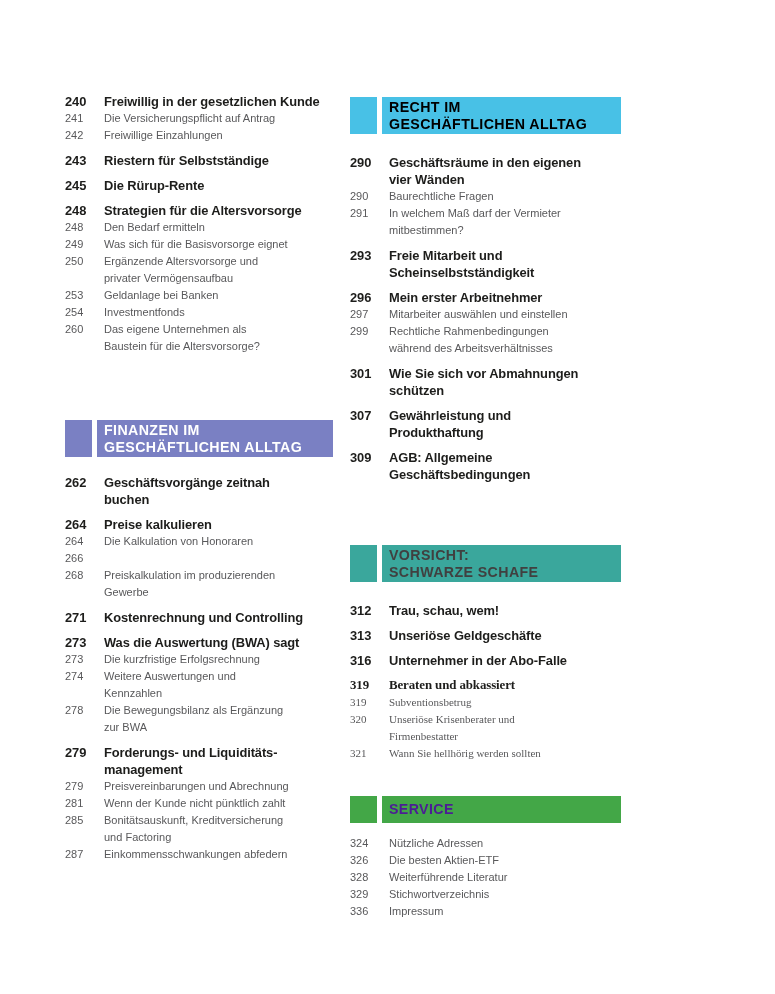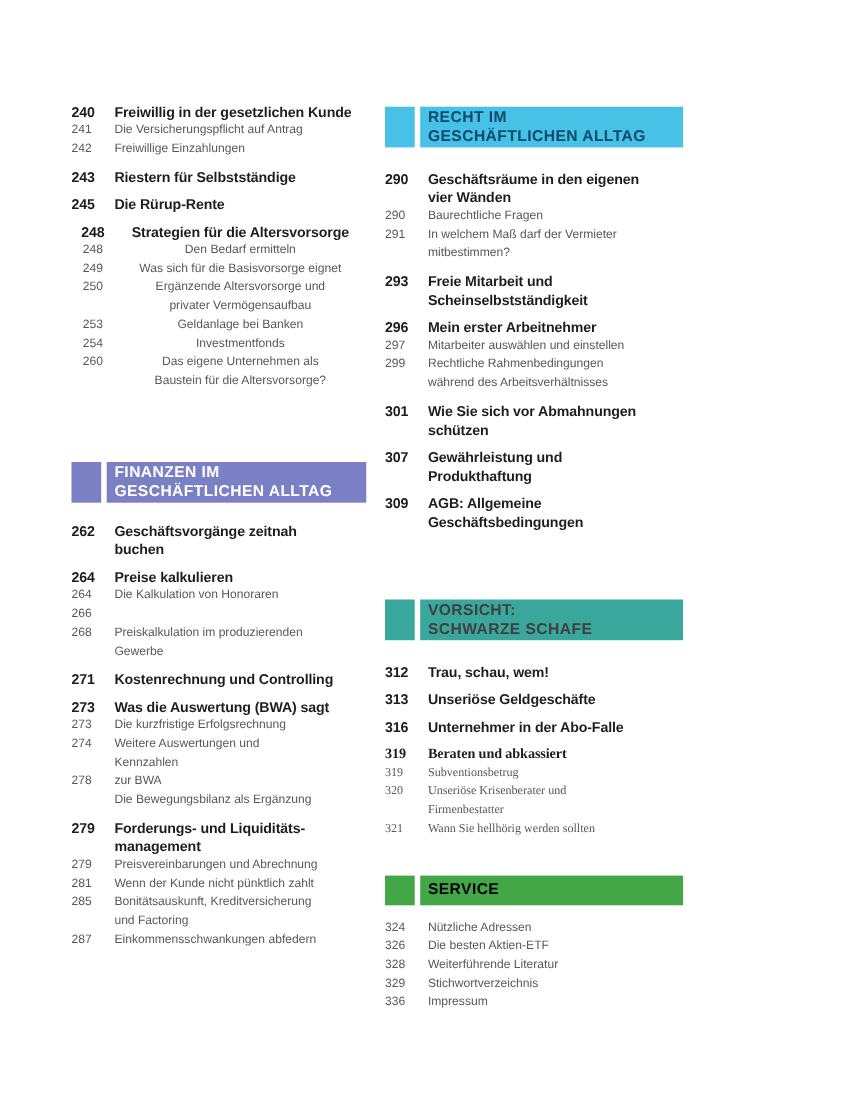--- a/index.html
+++ b/index.html
@@ -93,21 +93,21 @@
         </div>
       </div>
       <div class="toc-group" style="margin-top: 8px;">
         <div class="toc-entry bold">
           <div class="page-num">245</div>
           <div class="entry-title">
             <div class="tl">Die Rürup-Rente</div>
           </div>
         </div>
       </div>
-      <div class="toc-group" style="margin-top: 8px; text-align: center;">
+      <div class="toc-group" style="margin-top: 8px;">
         <div class="toc-entry bold">
           <div class="page-num">248</div>
           <div class="entry-title">
             <div class="tl">Strategien für die Altersvorsorge</div>
           </div>
         </div>
         <div class="toc-entry">
           <div class="page-num">248</div>
           <div class="entry-title">
             <div class="tl">Den Bedarf ermitteln</div>
@@ -210,22 +210,22 @@
         <div class="toc-entry">
           <div class="page-num">274</div>
           <div class="entry-title">
             <div class="tl">Weitere Auswertungen und</div>
             <div class="tl">Kennzahlen</div>
           </div>
         </div>
         <div class="toc-entry">
           <div class="page-num">278</div>
           <div class="entry-title">
+            <div class="tl">Die Bewegungsbilanz als Ergänzung</div>
             <div class="tl">zur BWA</div>
-            <div class="tl">Die Bewegungsbilanz als Ergänzung</div>
           </div>
         </div>
       </div>
       <div class="toc-group" style="margin-top: 8px;">
         <div class="toc-entry bold">
           <div class="page-num">279</div>
           <div class="entry-title">
             <div class="tl">Forderungs- und Liquiditäts-</div>
             <div class="tl">management</div>
           </div>
@@ -253,21 +253,21 @@
           <div class="page-num">287</div>
           <div class="entry-title">
             <div class="tl">Einkommensschwankungen abfedern</div>
           </div>
         </div>
       </div>
     </div>
   <div id="col-right" class="toc-col">
       <div class="section-header" style="margin-top: 0px;">
         <div class="header-square" style="background: rgb(72, 193, 230);"></div>
-        <div class="header-bar" style="background: rgb(72, 193, 230); color: #0c4a6e;">
+        <div class="header-bar" style="background: rgb(72, 193, 230); color: #000000;">
           <div class="header-line">RECHT IM</div>
           <div class="header-line">GESCHÄFTLICHEN ALLTAG</div>
         </div>
       </div>
       <div class="toc-group" style="margin-top: 20px;">
         <div class="toc-entry bold">
           <div class="page-num">290</div>
           <div class="entry-title">
             <div class="tl">Geschäftsräume in den eigenen</div>
             <div class="tl">vier Wänden</div>
@@ -397,21 +397,21 @@
         </div>
         <div class="toc-entry">
           <div class="page-num">321</div>
           <div class="entry-title">
             <div class="tl">Wann Sie hellhörig werden sollten</div>
           </div>
         </div>
       </div>
       <div class="section-header" style="margin-top: 34px;">
         <div class="header-square" style="background: rgb(67, 167, 71);"></div>
-        <div class="header-bar" style="background: rgb(67, 167, 71); color: #000000;">
+        <div class="header-bar" style="background: rgb(67, 167, 71); color: #4c1d95;">
           <div class="header-line">SERVICE</div>
         </div>
       </div>
       <div class="toc-group" style="margin-top: 12px;">
         <div class="toc-entry">
           <div class="page-num">324</div>
           <div class="entry-title">
             <div class="tl">Nützliche Adressen</div>
           </div>
         </div>

